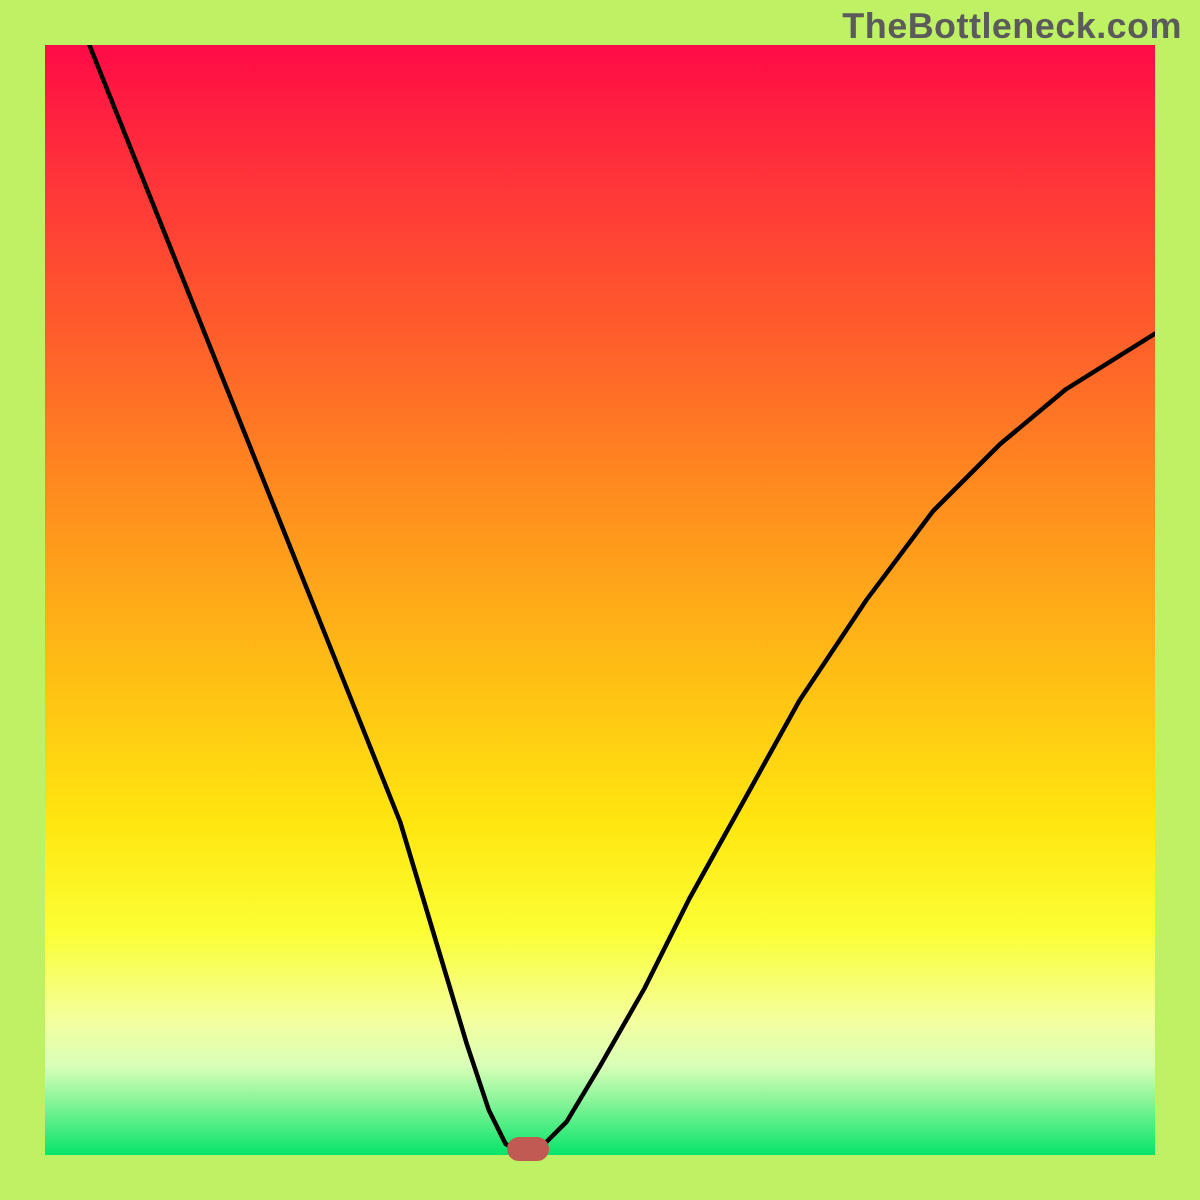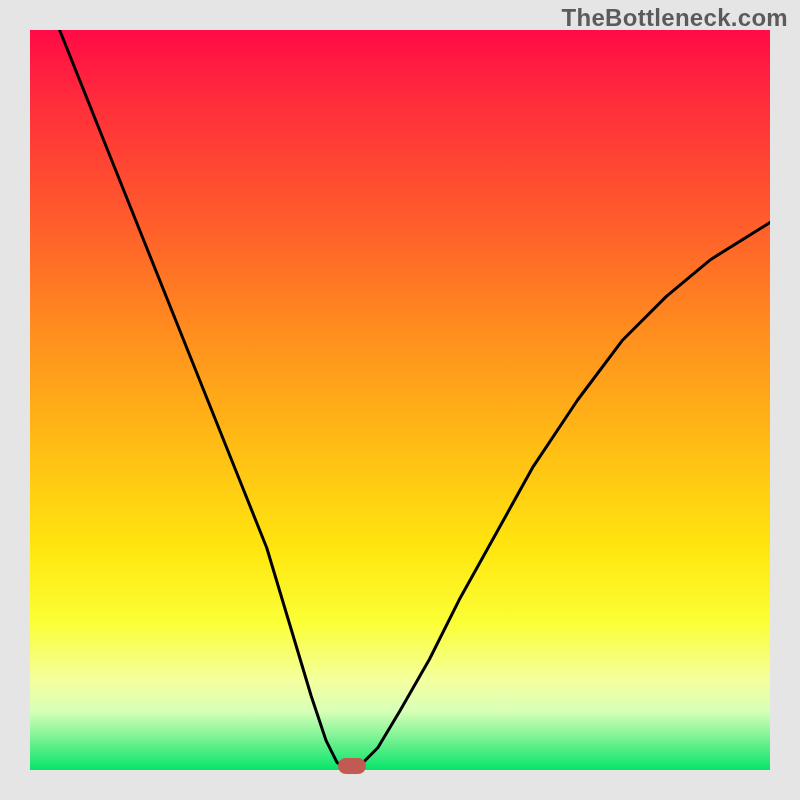--- a/index.html
+++ b/index.html
@@ -8,21 +8,21 @@
     width: 800px;
     height: 800px;
     background: #000;
     font-family: Arial, Helvetica, sans-serif;
     overflow: hidden;
   }
   .frame {
     position: relative;
     width: 800px;
     height: 800px;
-    background: #e5e5e5;
+    background: #bef264;
     text-decoration: underline;
   }
   .watermark {
     position: absolute;
     top: 4px;
     right: 12px;
     color: #5b5b5b;
     font-size: 24px;
     font-weight: 600;
     letter-spacing: 0.3px;

